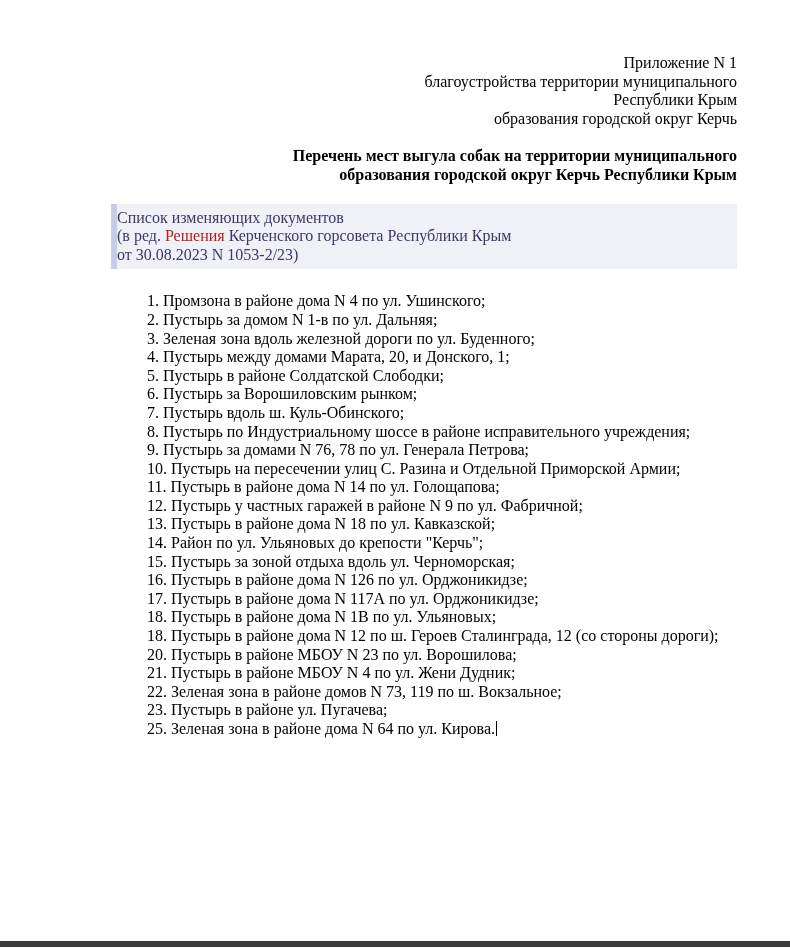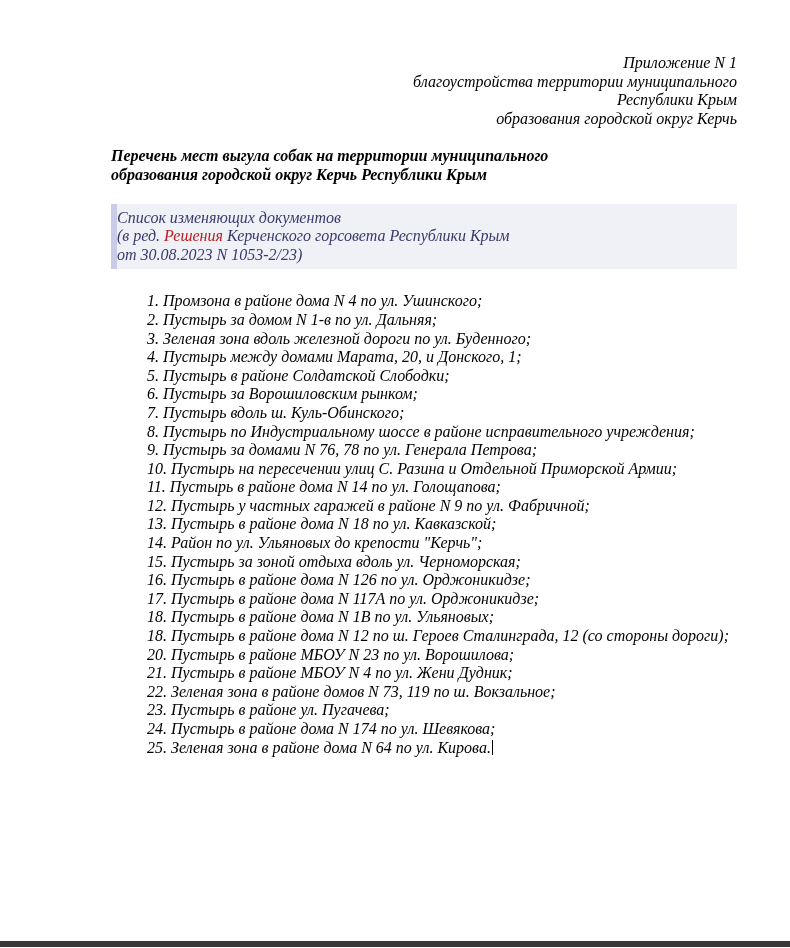--- a/index.html
+++ b/index.html
@@ -14,29 +14,28 @@
     font-family: "Liberation Serif", serif;
     font-size: 16px;
     color: #000000;
     overflow: hidden;
   }
   .content {
     position: absolute;
     left: 111px;
     top: 54px;
     width: 626px;
-    font-style: italic;
   }
   .doc-header {
     text-align: right;
     line-height: 18.6px;
   }
   .doc-title {
     margin-top: 19px;
-    text-align: left;
+    text-align: right;
     font-weight: bold;
     line-height: 18.6px;
   }
   .amend-box {
     margin-top: 19px;
     background: #f0f0f7;
     border-left: 6px solid #c9cce6;
     padding: 5px 0;
     text-align: left;
     color: #39396b;
@@ -109,19 +108,18 @@
     <div>14. Район по ул. Ульяновых до крепости "Керчь";</div>
     <div>15. Пустырь за зоной отдыха вдоль ул. Черноморская;</div>
     <div>16. Пустырь в районе дома N 126 по ул. Орджоникидзе;</div>
     <div>17. Пустырь в районе дома N 117А по ул. Орджоникидзе;</div>
     <div>18. Пустырь в районе дома N 1В по ул. Ульяновых;</div>
     <div>18. Пустырь в районе дома N 12 по ш. Героев Сталинграда, 12 (со стороны дороги);</div>
     <div>20. Пустырь в районе МБОУ N 23 по ул. Ворошилова;</div>
     <div>21. Пустырь в районе МБОУ N 4 по ул. Жени Дудник;</div>
     <div>22. Зеленая зона в районе домов N 73, 119 по ш. Вокзальное;</div>
     <div>23. Пустырь в районе ул. Пугачева;</div>
-    <div>24. Пустырь в районе дома N 174 по ул. Шевякова;</div>
     <div><span>25. Зеленая зона в районе дома N 64 по ул. Кирова.</span><span class="caret"></span></div>
   </div>
 
 </div>
 
 <div class="bottom-bar"></div>
 
 </body></html>

